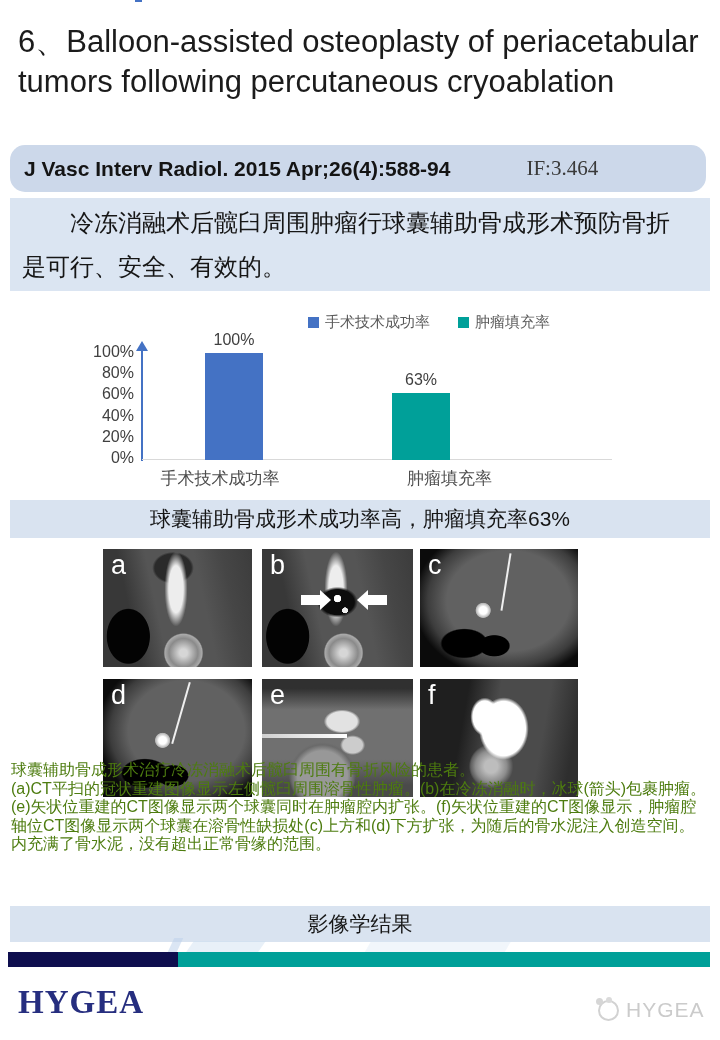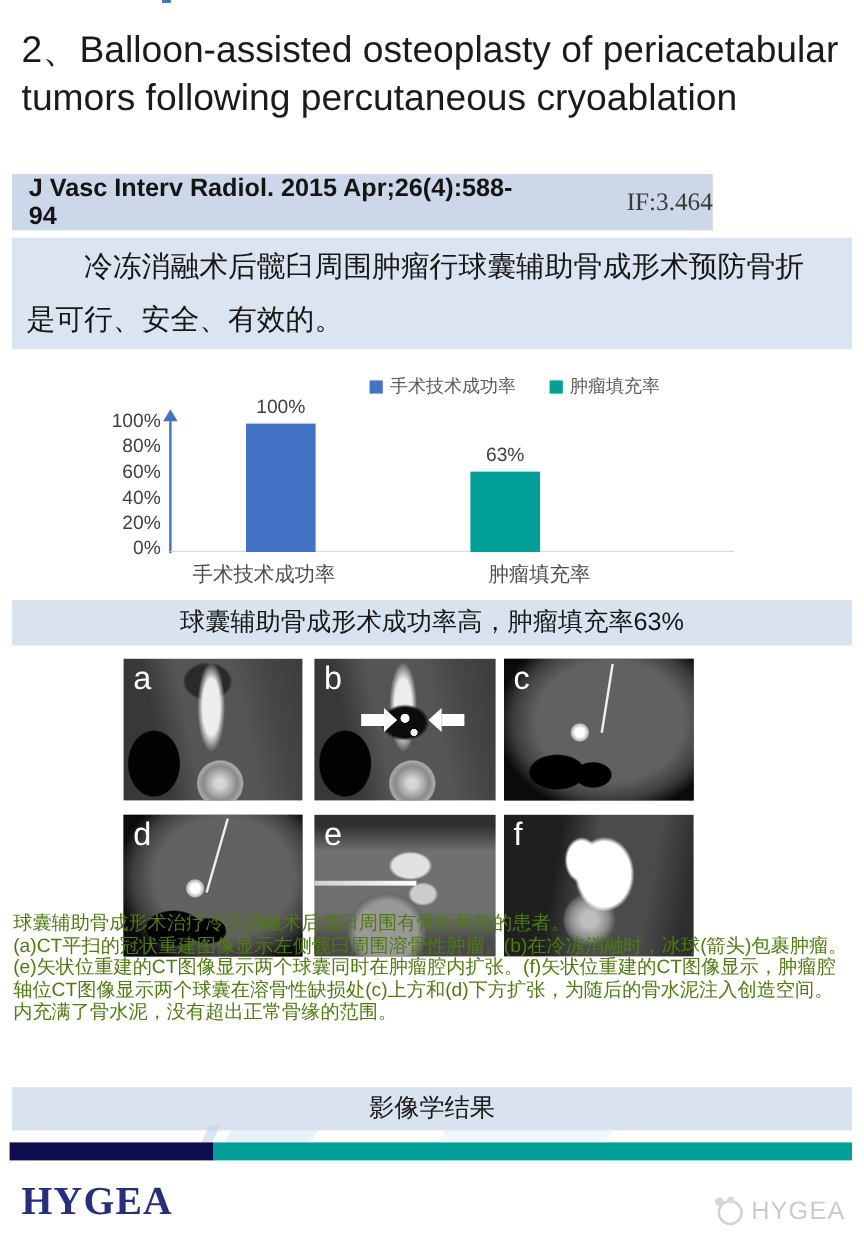--- a/index.html
+++ b/index.html
@@ -4,22 +4,22 @@
 <style>
   * { margin:0; padding:0; box-sizing:border-box; }
   body { background:#fff; font-family:"Liberation Sans", sans-serif; }
   #slide { position:relative; width:720px; height:1040px; background:#ffffff; overflow:hidden; }
 
   
   .title { position:absolute; top:22px; left:18px; width:690px; color:#1b1b1b;
            font-size:31px; line-height:40px; font-weight:400; letter-spacing:0; }
 
   
-  .journal-bar { position:absolute; top:145px; left:10px; width:584px; height:47px;
-                 background:#ccd8ea; display:flex; align-items:center; padding-left:14px; }
+  .journal-bar { position:absolute; top:145px; left:10px; width:696px; height:47px;
+                 background:#ccd8ea; display:flex; align-items:center; padding-left:14px;border-radius:15px; }
   .journal-citation { font-size:21px; font-weight:700; color:#141414; }
   .impact-factor { font-size:21px; font-weight:400; color:#3a3a3a; margin-left:76px;font-family:Liberation Serif, serif; }
 
   
   .summary { position:absolute; top:198px; left:10px; width:700px; height:93px;
              background:#dbe5f2; padding:6px 14px 0 12px; color:#161616;
              font-size:24px; line-height:42px; }
   .summary .l1 { text-indent:48px;font-family:Liberation Mono, monospace; }
 
   
@@ -138,21 +138,21 @@
   .wm-icon::after { content:""; position:absolute; left:6px; top:-5px; width:6px; height:6px;
                     background:#dadada; border-radius:50%; }
   .wm-text { font-size:21px; color:#cbcbcb; letter-spacing:1px; }
 </style>
 </head>
 <body>
 
 <div id="slide">
 
   <div class="title">
-    <div>2、Balloon-assisted osteoplasty of periacetabular</div>
+    <div>6、Balloon-assisted osteoplasty of periacetabular</div>
     <div>tumors following percutaneous cryoablation</div>
   </div>
 
   <div class="journal-bar">
     <span class="journal-citation">J Vasc Interv Radiol. 2015 Apr;26(4):588-94</span>
     <span class="impact-factor">IF:3.464</span>
   </div>
 
   <div class="summary">
     <div class="l1">冷冻消融术后髋臼周围肿瘤行球囊辅助骨成形术预防骨折</div>

